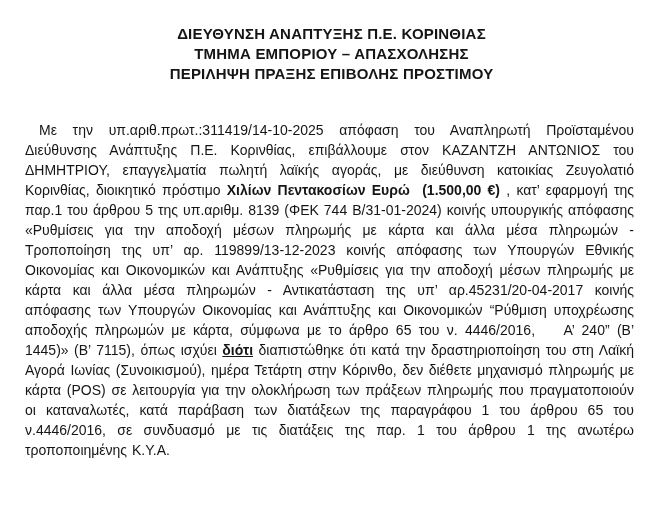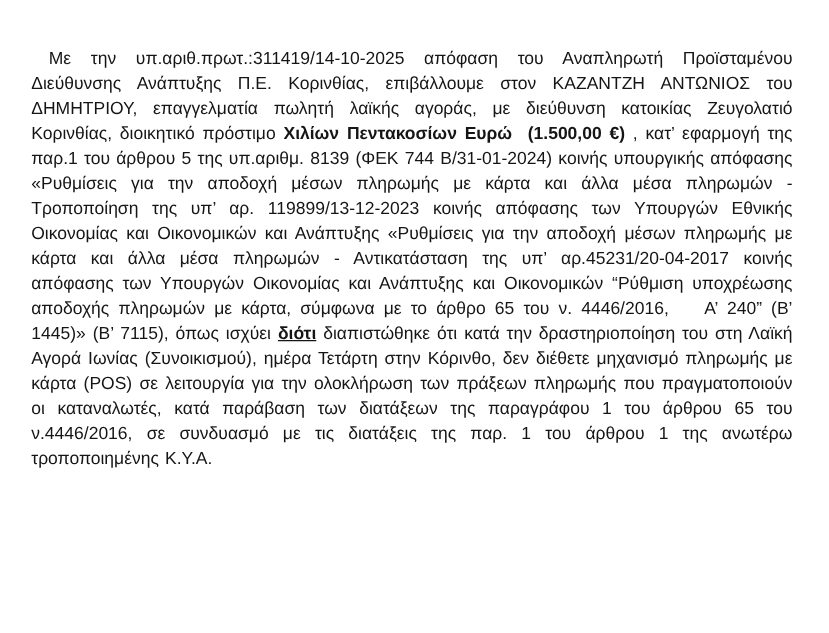--- a/index.html
+++ b/index.html
@@ -34,15 +34,20 @@
     word-spacing: 1px;
   }
   .seg-normal { font-weight: normal; }
   .seg-bold { font-weight: bold; }
   .seg-bold-underline { font-weight: bold; text-decoration: underline; }
 </style>
 </head>
 <body>
 
 <div class="page">
+  <header class="doc-header">
+    <div class="title-line">ΔΙΕΥΘΥΝΣΗ ΑΝΑΠΤΥΞΗΣ Π.Ε. ΚΟΡΙΝΘΙΑΣ</div>
+    <div class="title-line">ΤΜΗΜΑ ΕΜΠΟΡΙΟΥ – ΑΠΑΣΧΟΛΗΣΗΣ</div>
+    <div class="title-line">ΠΕΡΙΛΗΨΗ ΠΡΑΞΗΣ ΕΠΙΒΟΛΗΣ ΠΡΟΣΤΙΜΟΥ</div>
+  </header>
 
   <p class="doc-body"><span class="seg-normal">Με την υπ.αριθ.πρωτ.:311419/14-10-2025 απόφαση του Αναπληρωτή Προϊσταμένου Διεύθυνσης Ανάπτυξης Π.Ε. Κορινθίας, επιβάλλουμε στον ΚΑΖΑΝΤΖΗ ΑΝΤΩΝΙΟΣ του ΔΗΜΗΤΡΙΟΥ, επαγγελματία πωλητή λαϊκής αγοράς, με διεύθυνση κατοικίας Ζευγολατιό Κορινθίας, διοικητικό πρόστιμο </span><span class="seg-bold">Χιλίων Πεντακοσίων Ευρώ&nbsp; (1.500,00 €)</span><span class="seg-normal"> , κατ’ εφαρμογή της παρ.1 του άρθρου 5 της υπ.αριθμ. 8139 (ΦΕΚ 744 Β/31-01-2024) κοινής υπουργικής απόφασης «Ρυθμίσεις για την αποδοχή μέσων πληρωμής με κάρτα και άλλα μέσα πληρωμών - Τροποποίηση της υπ’ αρ. 119899/13-12-2023 κοινής απόφασης των Υπουργών Εθνικής Οικονομίας και Οικονομικών και Ανάπτυξης «Ρυθμίσεις για την αποδοχή μέσων πληρωμής με κάρτα και άλλα μέσα πληρωμών - Αντικατάσταση της υπ’ αρ.45231/20-04-2017 κοινής απόφασης των Υπουργών Οικονομίας και Ανάπτυξης και Οικονομικών “Ρύθμιση υποχρέωσης αποδοχής πληρωμών με κάρτα, σύμφωνα με το άρθρο 65 του ν. 4446/2016,&nbsp;&nbsp;&nbsp; Α’ 240” (Β’ 1445)» (Β’ 7115), όπως ισχύει </span><span class="seg-bold-underline">διότι</span><span class="seg-normal"> διαπιστώθηκε ότι κατά την δραστηριοποίηση του στη Λαϊκή Αγορά Ιωνίας (Συνοικισμού), ημέρα Τετάρτη στην Κόρινθο, δεν διέθετε μηχανισμό πληρωμής με κάρτα (POS) σε λειτουργία για την ολοκλήρωση των πράξεων πληρωμής που πραγματοποιούν οι καταναλωτές, κατά παράβαση των διατάξεων της παραγράφου 1 του άρθρου 65 του ν.4446/2016, σε συνδυασμό με τις διατάξεις της παρ. 1 του άρθρου 1 της ανωτέρω τροποποιημένης Κ.Υ.Α.</span></p>
 </div>
 
 </body></html>

